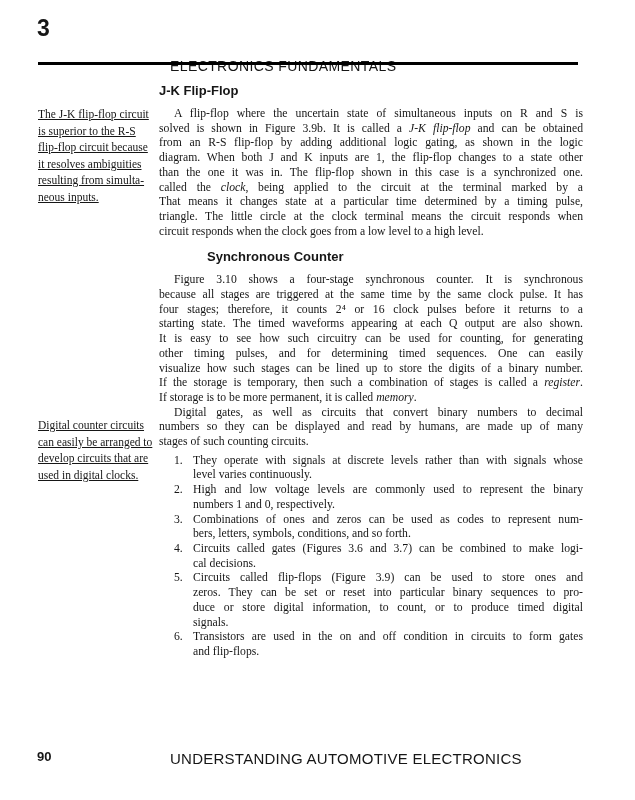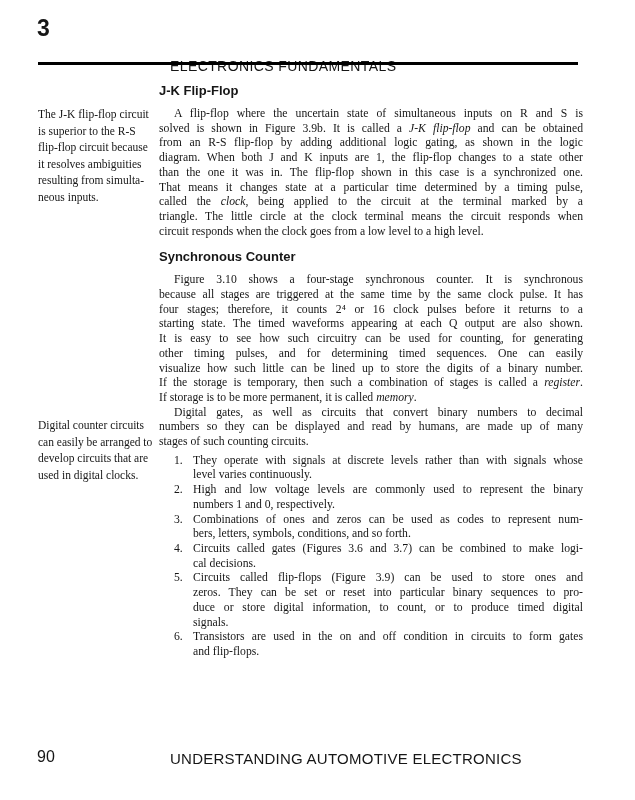--- a/index.html
+++ b/index.html
@@ -21,42 +21,42 @@
   }
 
   .body-col{
     position:absolute;left:159px;top:84px;width:424px;
     font-size:11.7px;line-height:14.7px;
   }
   .sec-heading{
     font-family:"Liberation Sans", sans-serif;font-weight:bold;font-size:13px;
     line-height:14px;margin:0 0 9px 0;text-align:left;
   }
-  .sec-heading.second{margin-top:11px;}
+  .sec-heading.second{margin-top:11px;margin-left:48px;}
   .para{margin:0;}
   .pline{white-space:nowrap;text-align:justify;text-align-last:justify;}
   .pline.last{text-align-last:left;}
   .para .pline.first{text-indent:15px;}
 
   .review-list{margin-top:4px;}
   .list-item{position:relative;padding-left:34px;}
   .item-num{position:absolute;left:15px;top:0;width:16px;text-align:left;}
   .item-lines .pline.first{text-indent:0;}
 
   .margin-note{
     position:absolute;left:38px;width:124px;
     font-size:11.5px;line-height:16.6px;
   }
-  .margin-note .pline{text-align:center;text-align-last:left;}
+  .margin-note .pline{text-align:center;text-align-last:left;text-decoration:underline;}
   .margin-note-1{top:106px;}
   .margin-note-2{top:417px;}
 
   .page-num{
     position:absolute;left:37px;top:750px;
-    font-family:"Liberation Sans", sans-serif;font-weight:normal;font-size:16px;line-height:13px;
+    font-family:"Liberation Sans", sans-serif;font-weight:bold;font-size:13px;line-height:13px;
   }
   .running-foot{
     position:absolute;left:170px;top:753px;
     font-family:"Liberation Sans", sans-serif;font-size:15px;letter-spacing:0.25px;line-height:11px;
   }
 </style>
 </head>
 <body>
 
 <div class="page">
@@ -82,35 +82,35 @@
 
   <div class="body-col">
 
     <h2 class="sec-heading">J-K Flip-Flop</h2>
     <div class="para">
         <div class="pline first">A flip-flop where the uncertain state of simultaneous inputs on R and S is</div>
         <div class="pline">solved is shown in Figure 3.9b. It is called a <i>J-K flip-flop</i> and can be obtained</div>
         <div class="pline">from an R-S flip-flop by adding additional logic gating, as shown in the logic</div>
         <div class="pline">diagram. When both J and K inputs are 1, the flip-flop changes to a state other</div>
         <div class="pline">than the one it was in. The flip-flop shown in this case is a synchronized one.</div>
+        <div class="pline">called the <i>clock</i>, being applied to the circuit at the terminal marked by a</div>
         <div class="pline">That means it changes state at a particular time determined by a timing pulse,</div>
-        <div class="pline">called the <i>clock</i>, being applied to the circuit at the terminal marked by a</div>
         <div class="pline">triangle. The little circle at the clock terminal means the circuit responds when</div>
         <div class="pline last">circuit responds when the clock goes from a low level to a high level.</div>
       </div>
 
     <h2 class="sec-heading second">Synchronous Counter</h2>
     <div class="para">
         <div class="pline first">Figure 3.10 shows a four-stage synchronous counter. It is synchronous</div>
         <div class="pline">because all stages are triggered at the same time by the same clock pulse. It has</div>
         <div class="pline">four stages; therefore, it counts 2⁴ or 16 clock pulses before it returns to a</div>
         <div class="pline">starting state. The timed waveforms appearing at each Q output are also shown.</div>
         <div class="pline">It is easy to see how such circuitry can be used for counting, for generating</div>
         <div class="pline">other timing pulses, and for determining timed sequences. One can easily</div>
-        <div class="pline">visualize how such little can be lined up to store the digits of a binary number.</div>
+        <div class="pline">visualize how such stages can be lined up to store the digits of a binary number.</div>
         <div class="pline">If the storage is temporary, then such a combination of stages is called a <i>register</i>.</div>
         <div class="pline last">If storage is to be more permanent, it is called <i>memory</i>.</div>
       </div>
     <div class="para">
         <div class="pline first">Digital gates, as well as circuits that convert binary numbers to decimal</div>
         <div class="pline">numbers so they can be displayed and read by humans, are made up of many</div>
         <div class="pline last">stages of such counting circuits.</div>
       </div>
 
     <div class="review-list">

